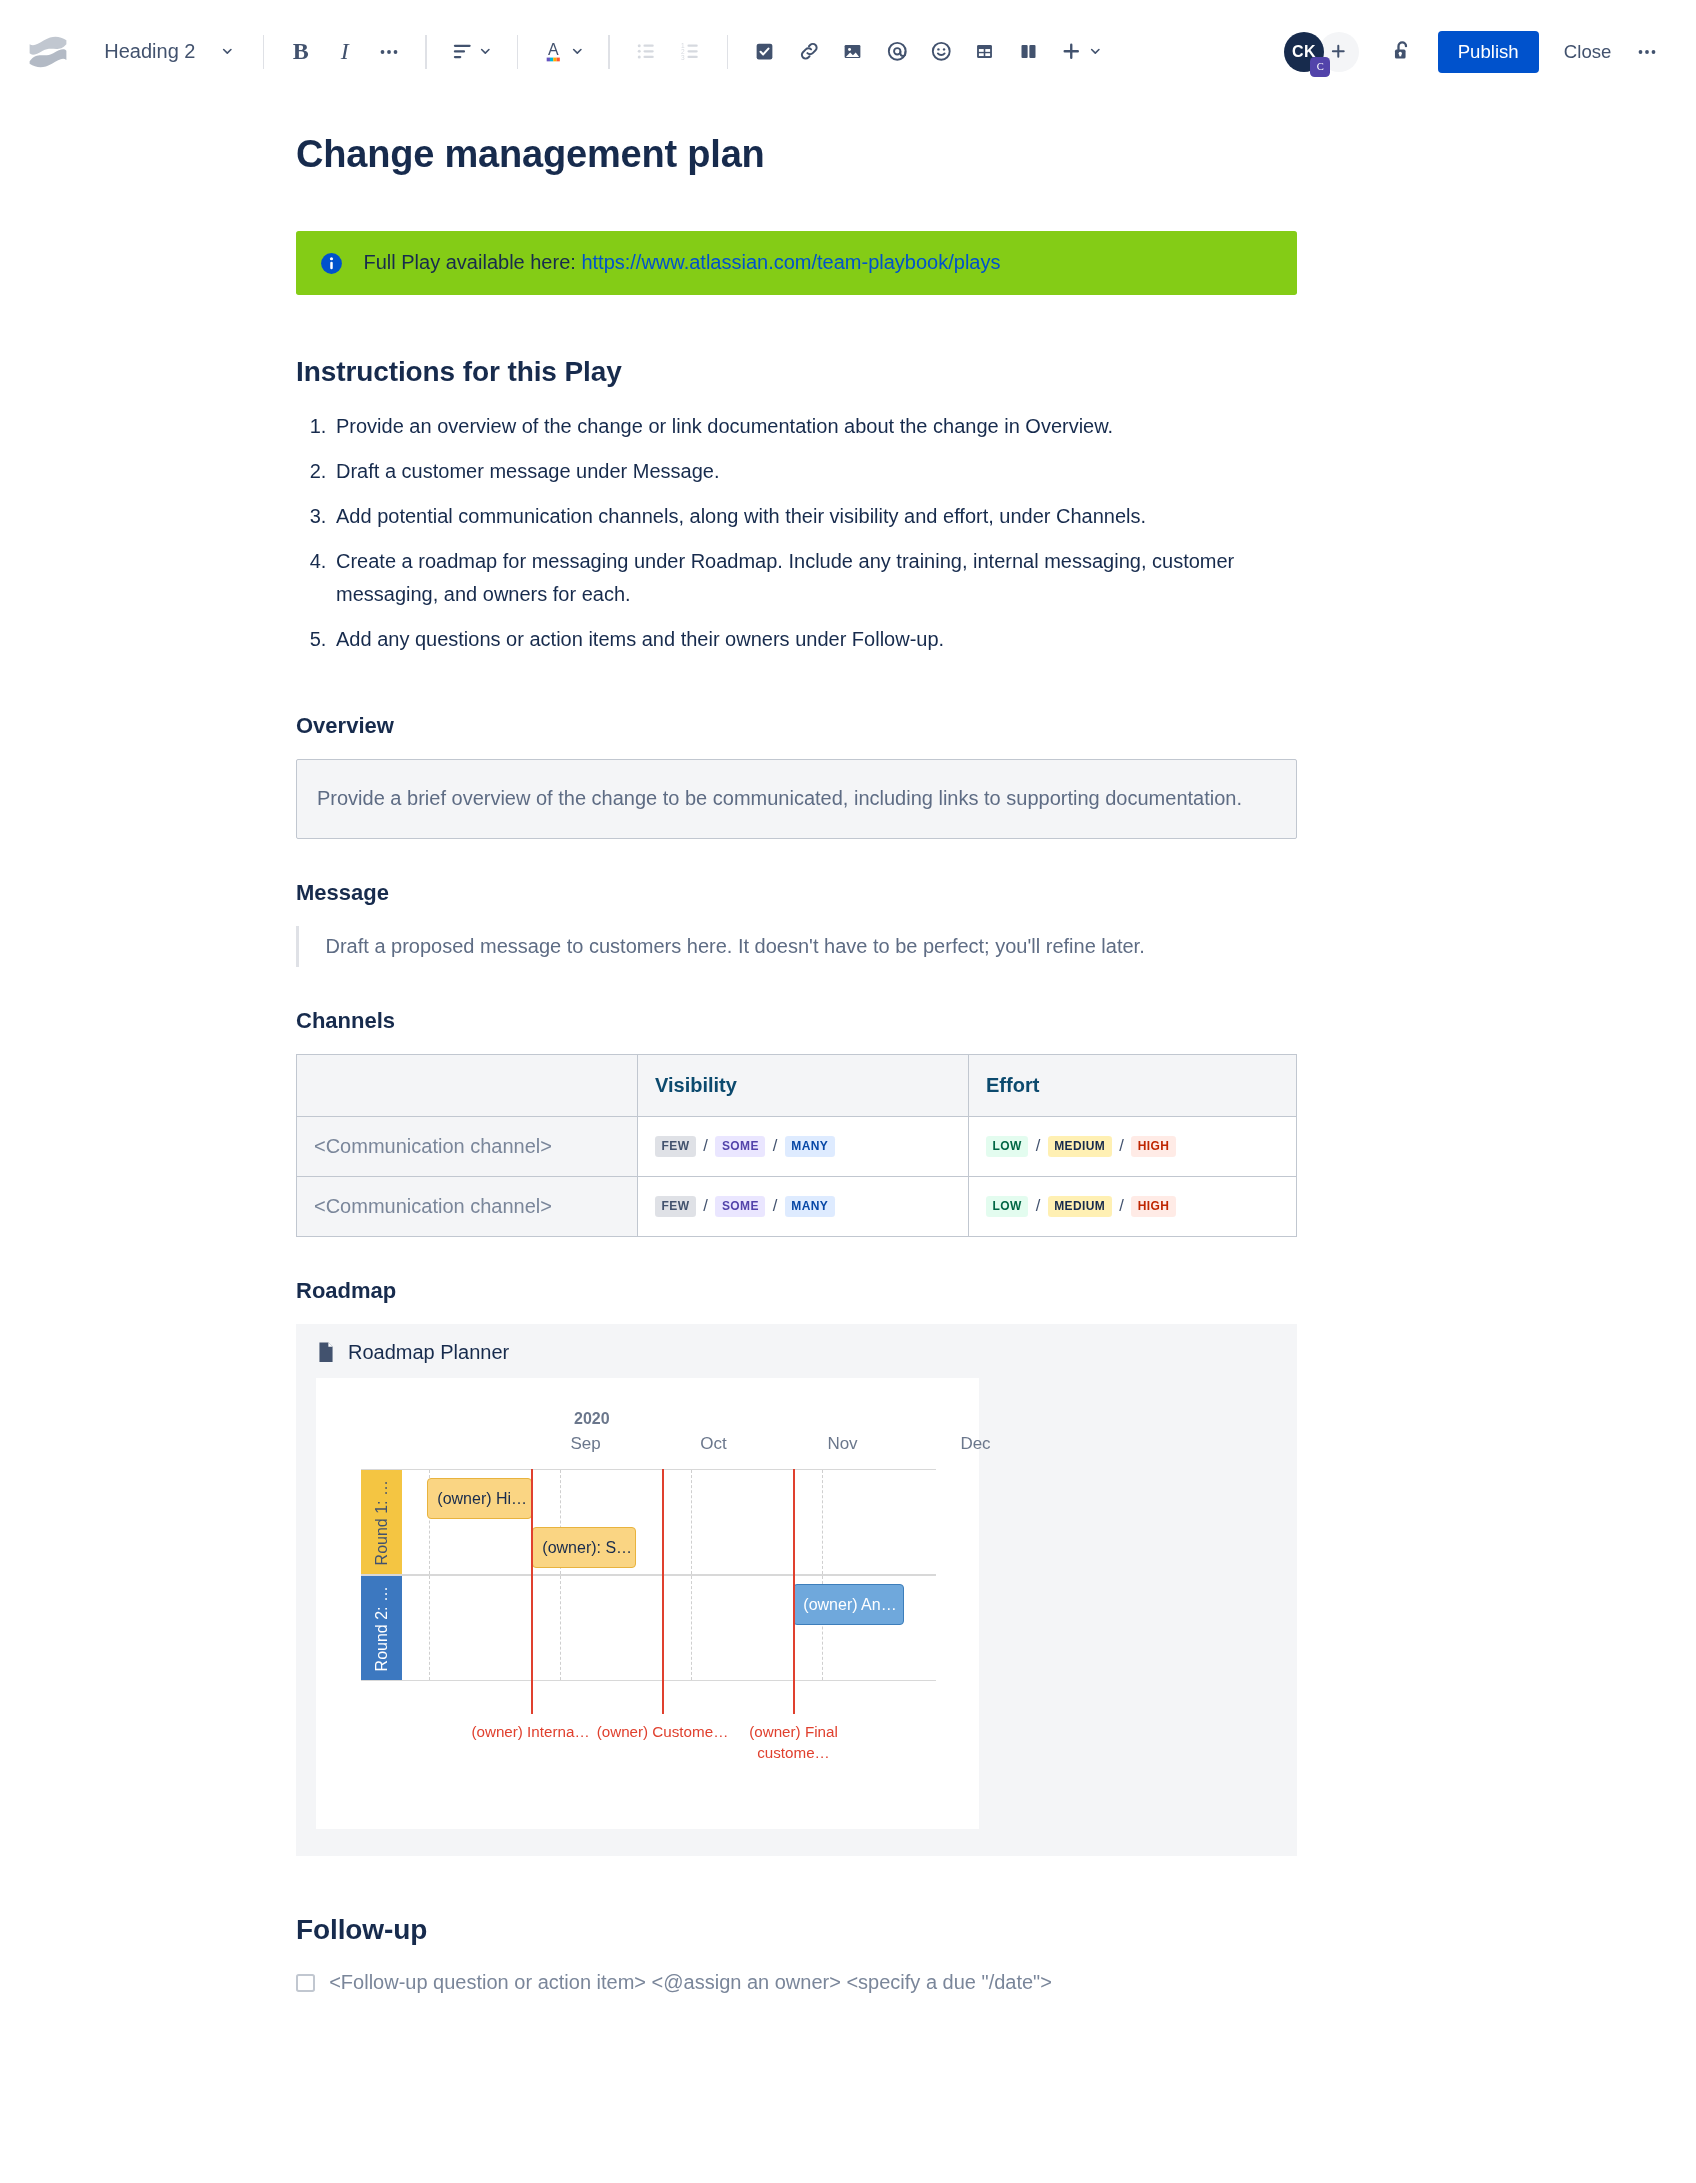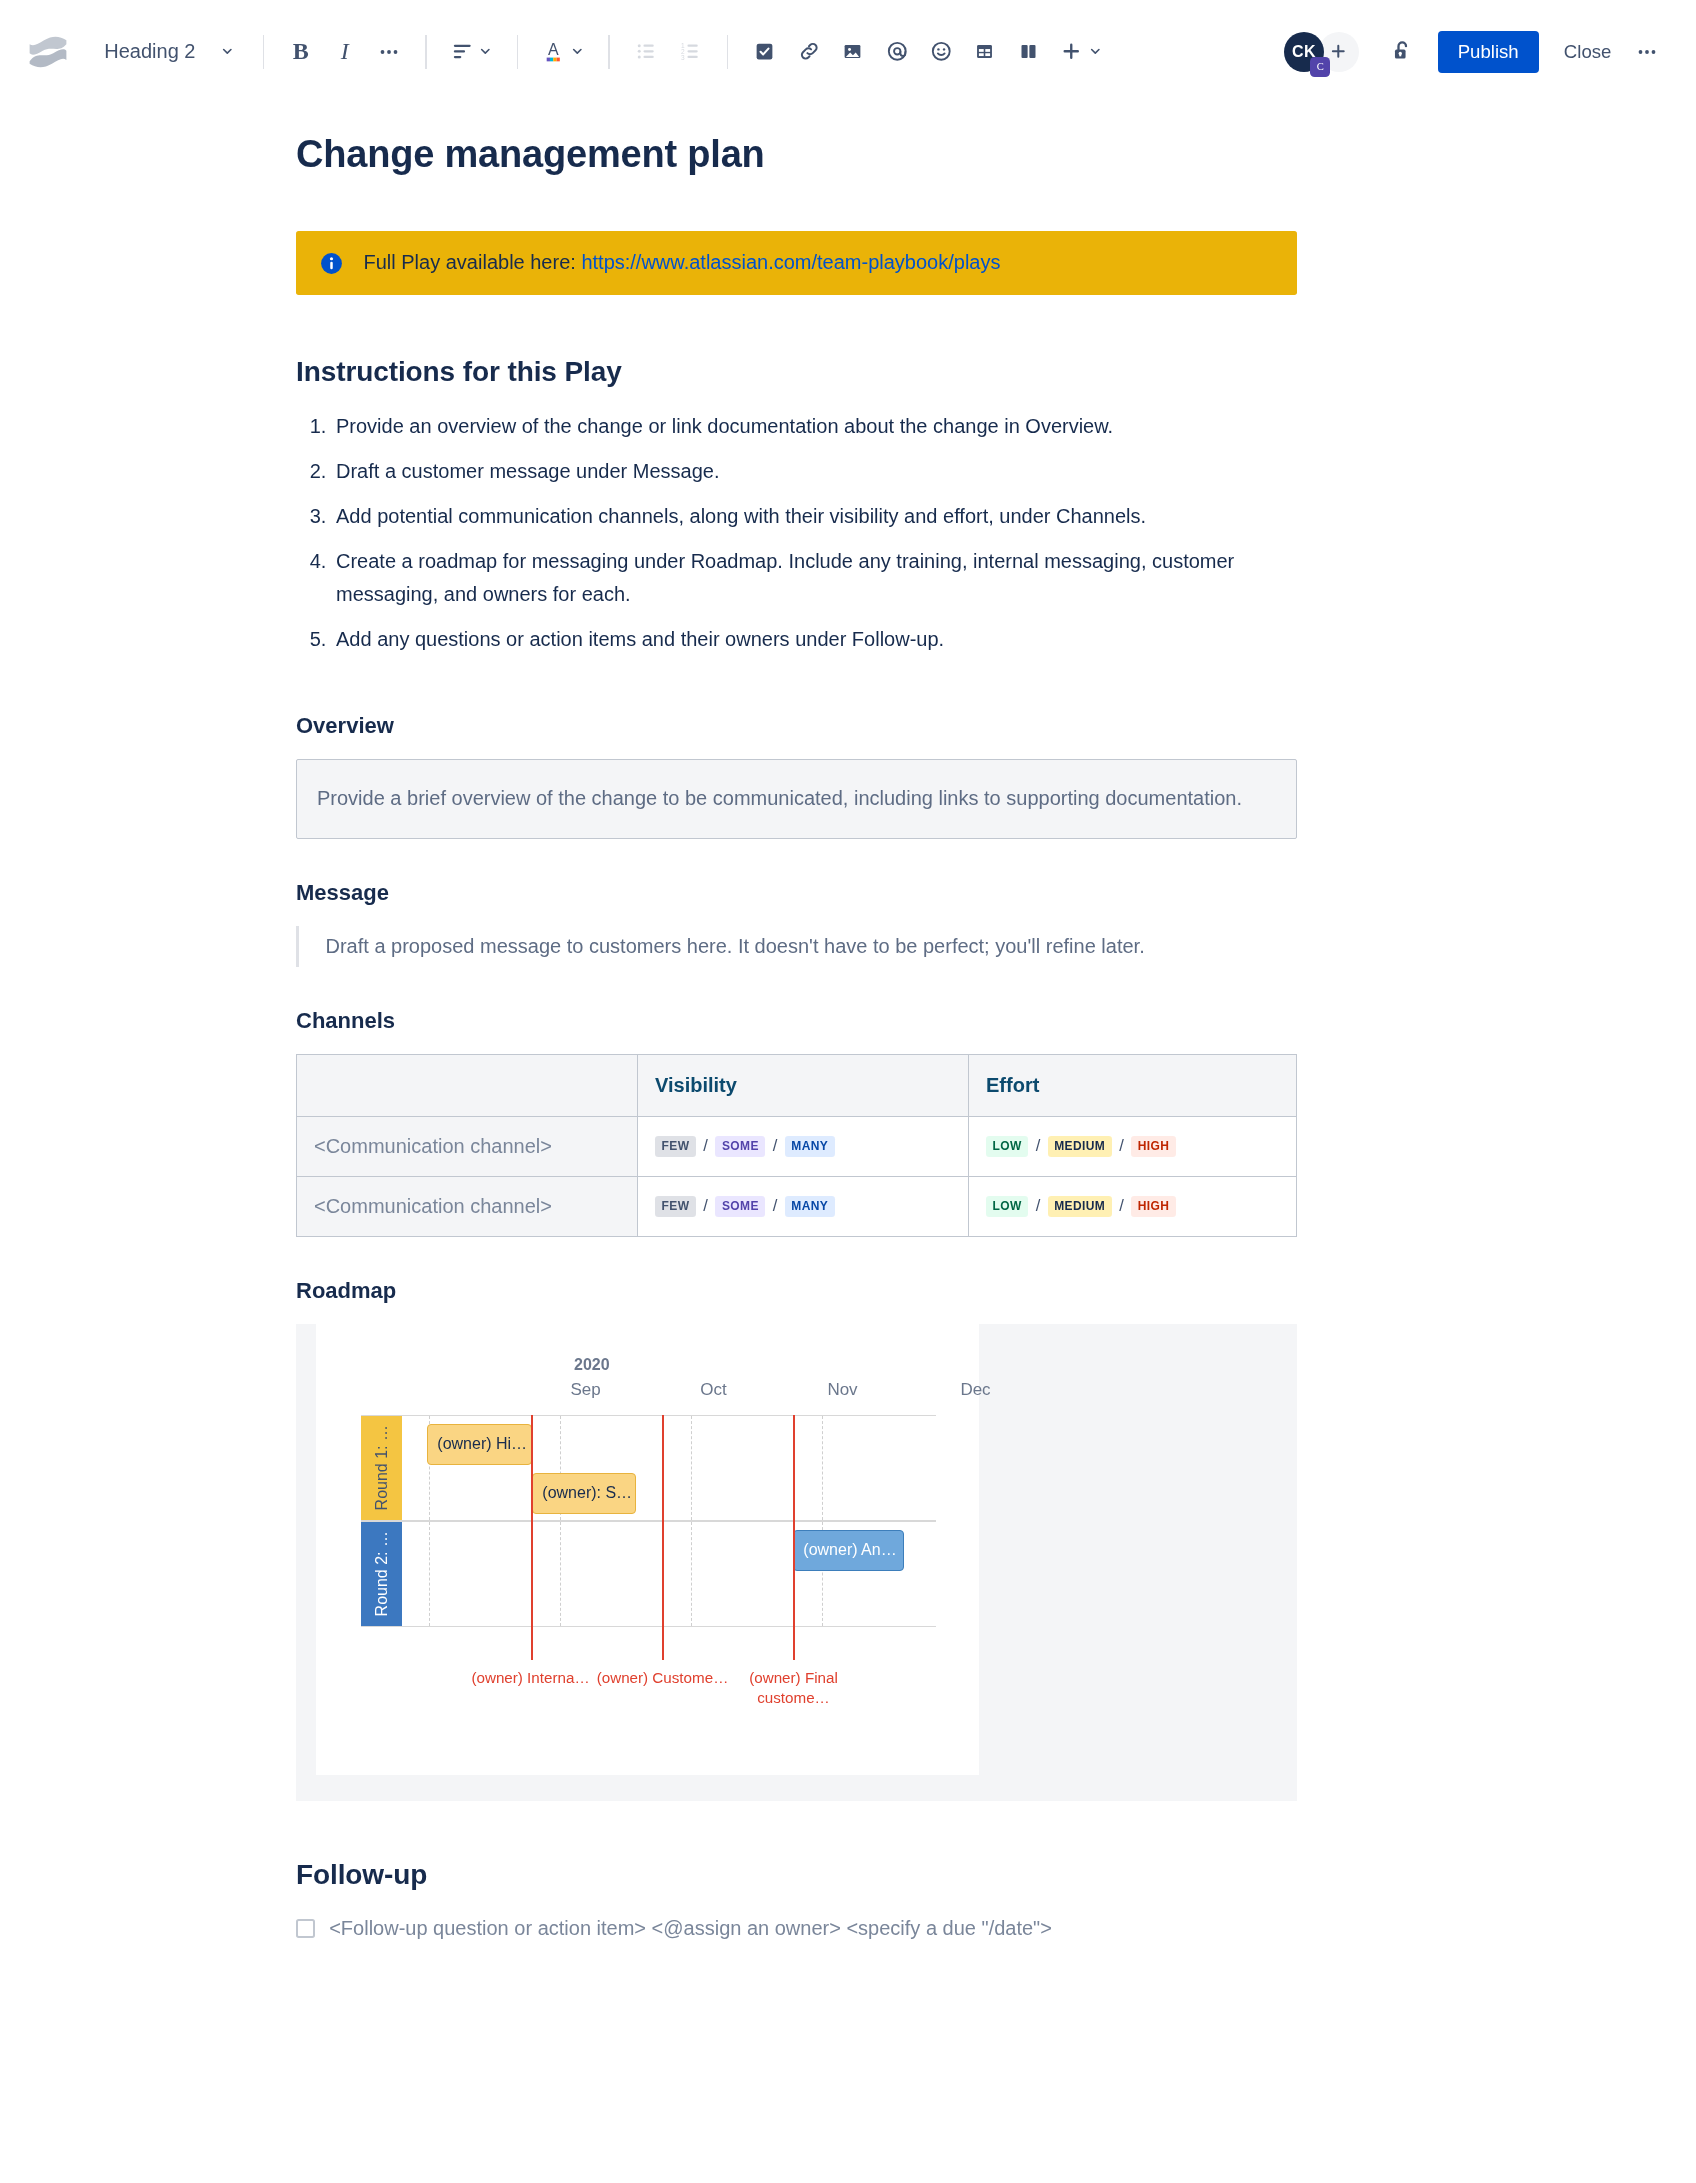--- a/index.html
+++ b/index.html
@@ -92,21 +92,21 @@
     width: 1001px;
     margin: 0 0 0 296px;
     padding-top: 30px;
   }
   .doc-title {
     font-size: 38px; font-weight: bold; color: #172B4D;
     letter-spacing: -0.2px; margin: 0 0 54px 0; line-height: 1.15;
   }
 
   .info-panel {
-    background: #eab308; border-radius: 2.7px;
+    background: #84cc16; border-radius: 2.7px;
     display: flex; align-items: flex-start; gap: 20px;
     padding: 18.6px 22.5px; margin-bottom: 61px;
   }
   .info-icon { width: 25px; height: 25px; flex:0 0 auto; margin-top: 1.3px;}
   .info-text { font-size: 20px; color: #172B4D; line-height: 1.35; }
   .info-text a { color: #0052CC; text-decoration: none; word-break: break-all;}
 
   h2.sec {
     font-size: 28px; font-weight: bold; color: #172B4D;
     margin: 0 0 22.5px 0; letter-spacing: -0.1px;
@@ -500,20 +500,27 @@
           </div>
         </td>
       </tr>
     </tbody>
   </table>
 
   <div class="gap-md"></div>
 
   <h3 class="sec">Roadmap</h3>
   <div class="rm-wrap">
+    <div class="rm-head">
+      <svg width="20" height="22.5" viewBox="0 0 20 24">
+        <path d="M3 1.5h9.5L17 6v16.5H3z" fill="#42526E"></path>
+        <path d="M12.5 1.5L17 6h-4.5z" fill="#fff"></path>
+      </svg>
+      <span class="t">Roadmap Planner</span>
+    </div>
 
     <div class="rm-canvas">
       <div class="rm-year">2020</div>
       <div class="rm-month" style="left:233px;width:73px;text-align:center;">Sep</div>
       <div class="rm-month" style="left:361px;width:73px;text-align:center;">Oct</div>
       <div class="rm-month" style="left:490px;width:73px;text-align:center;">Nov</div>
       <div class="rm-month" style="left:623px;width:73px;text-align:center;">Dec</div>
 
       <div class="rm-grid">
 

